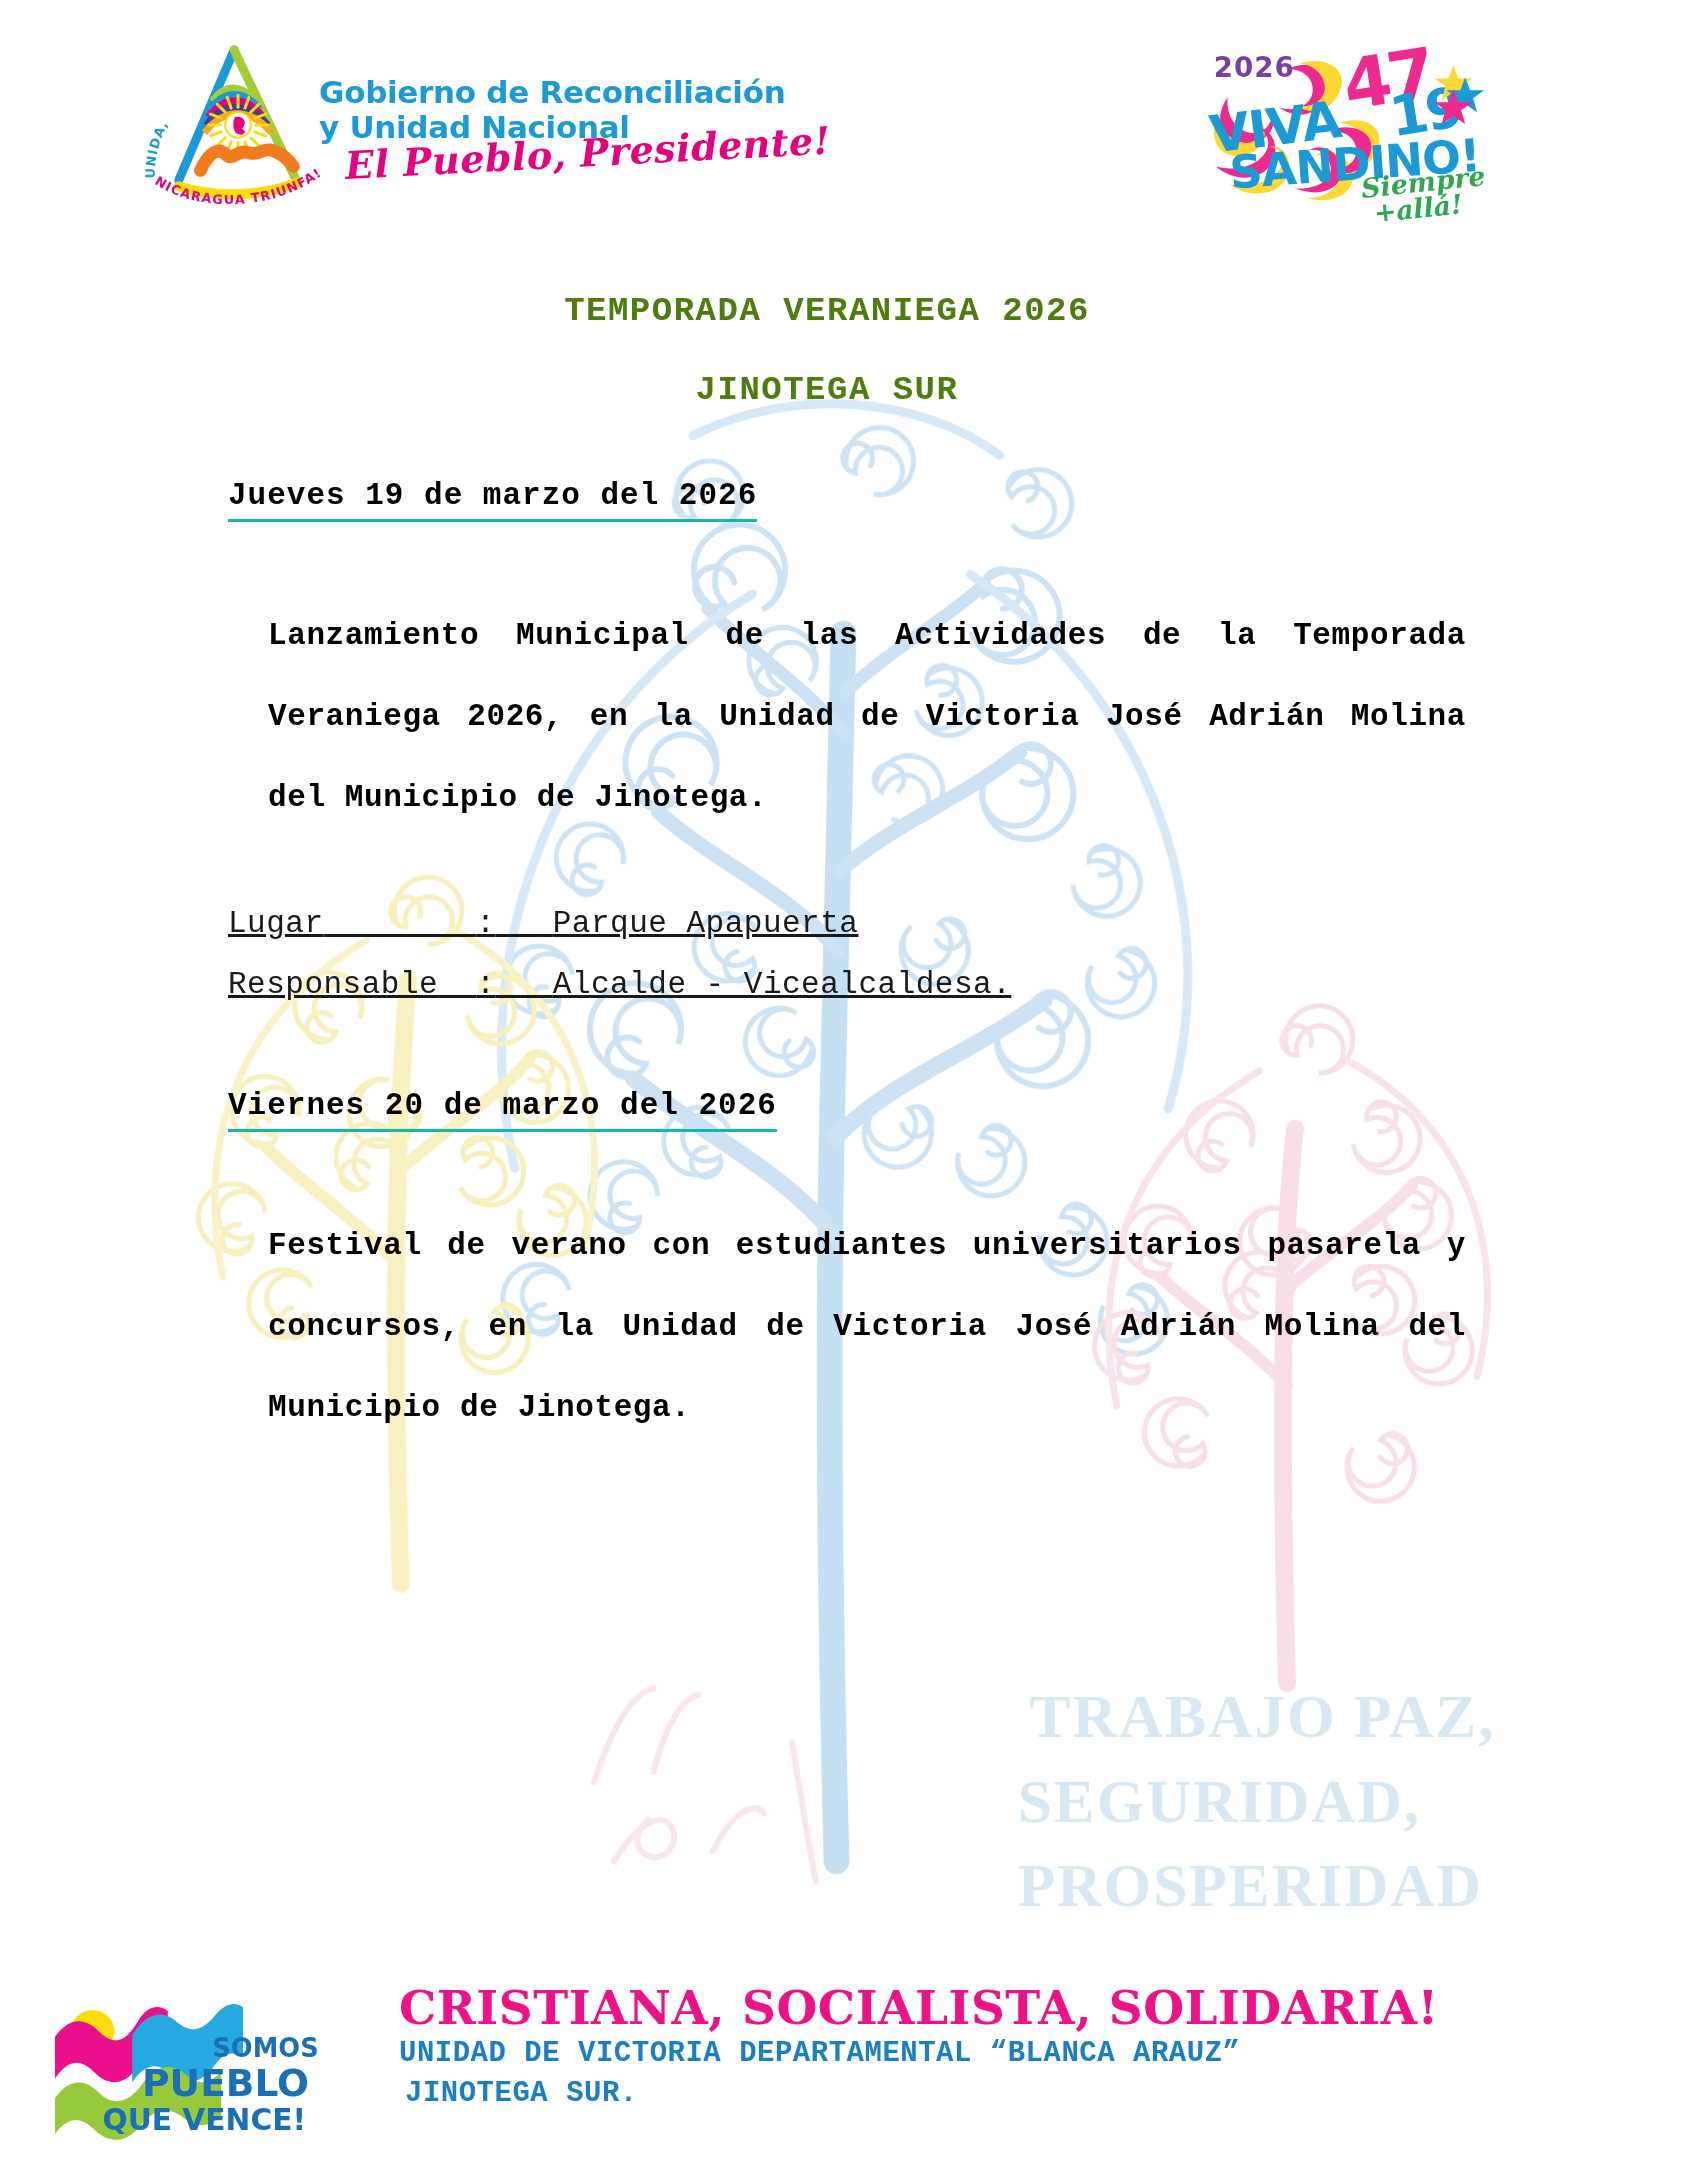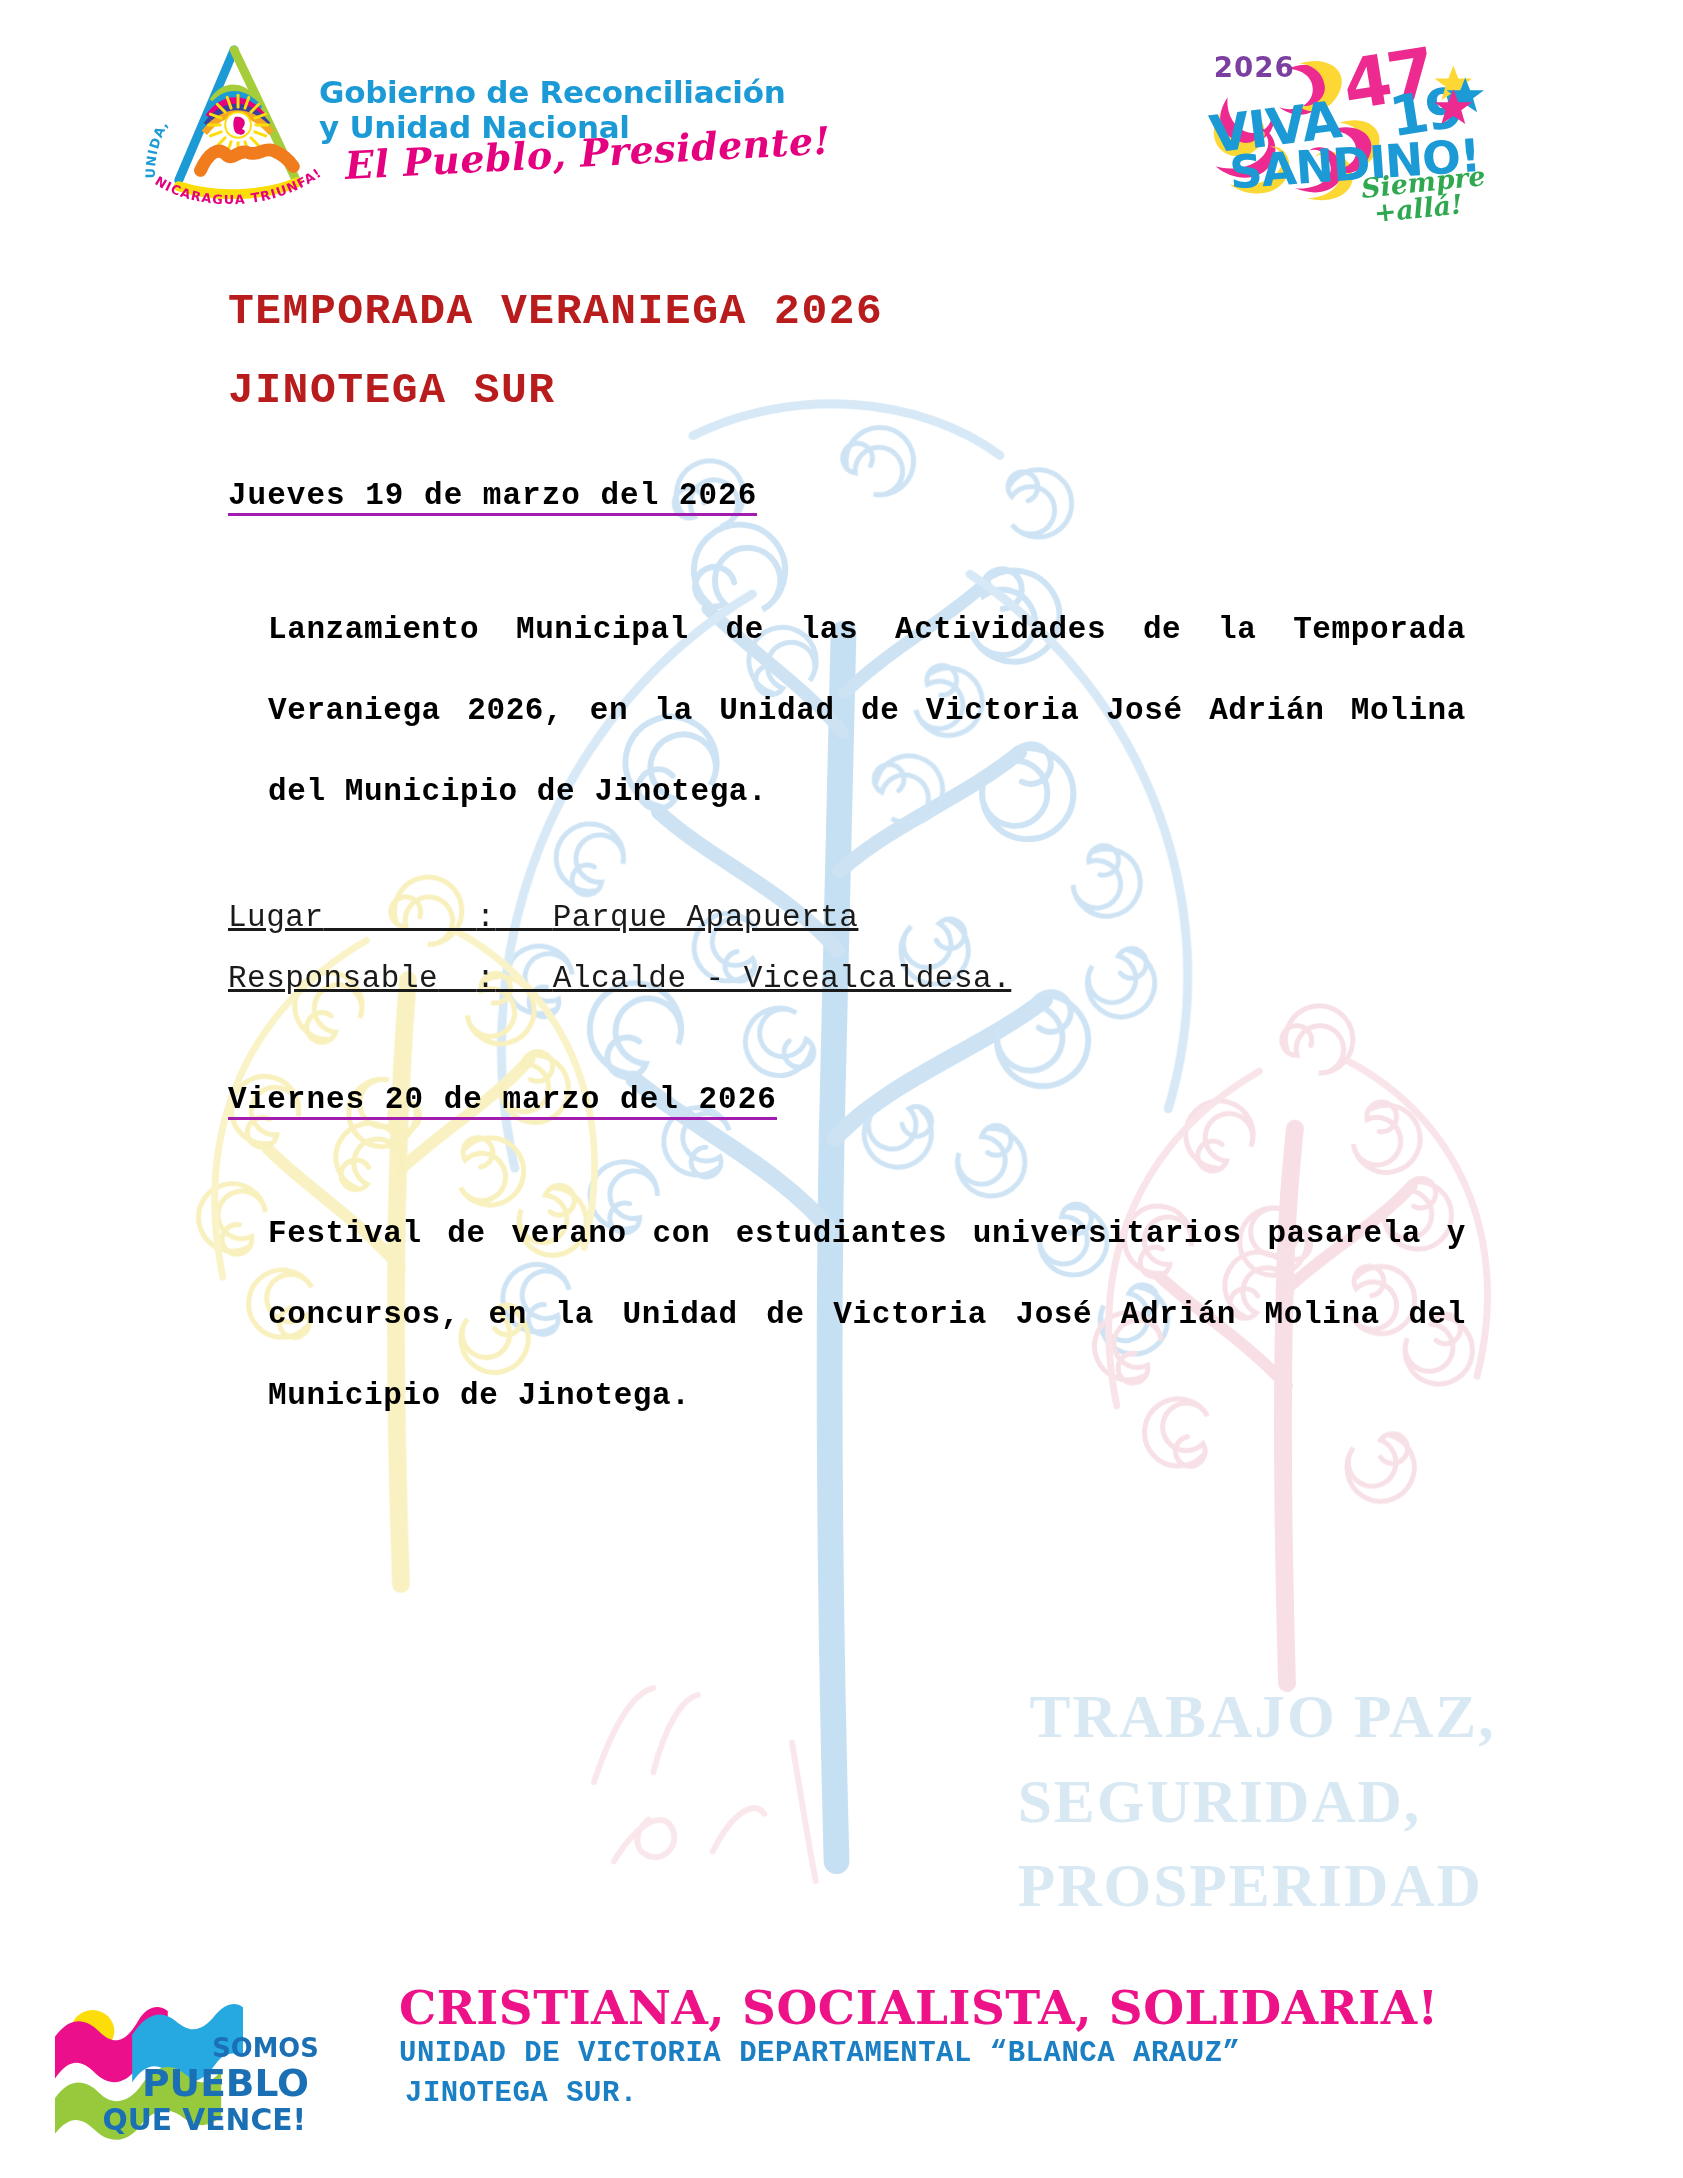--- a/index.html
+++ b/index.html
@@ -78,39 +78,40 @@
   
   #content {
     position: absolute;
     left: 228px; top: 272px;
     width: 1198px;
     z-index: 2;
   }
   .doc-title {
     font-family: "Liberation Mono", monospace;
     font-weight: bold;
-    font-size: 43px;
+    font-size: 34px;
     letter-spacing: 1.5px;
     line-height: 79px;
-    color: #b91c1c;
-    white-space: nowrap;
+    color: #4d7c0f;
+    white-space: nowrap;
+    text-align: center;
   }
   .gap-sm { height: 48px; }
   .gap-md { height: 73px; }
   .gap-lg { height: 55px; }
 
   .date-heading {
     font-family: "Liberation Mono", monospace;
     font-weight: bold;
     font-size: 31px;
     letter-spacing: 1px;
     color: #000;
     display: inline-block;
-    border-bottom: 3px solid #a21caf;
-    padding-bottom: 0;
+    border-bottom: 3px solid #14b8a6;
+    padding-bottom: 6px;
     white-space: nowrap;
   }
 
   .body-par {
     font-family: "Liberation Mono", monospace;
     font-weight: bold;
     font-size: 31px;
     line-height: 81px;
     letter-spacing: 0.6px;
     color: #000;

